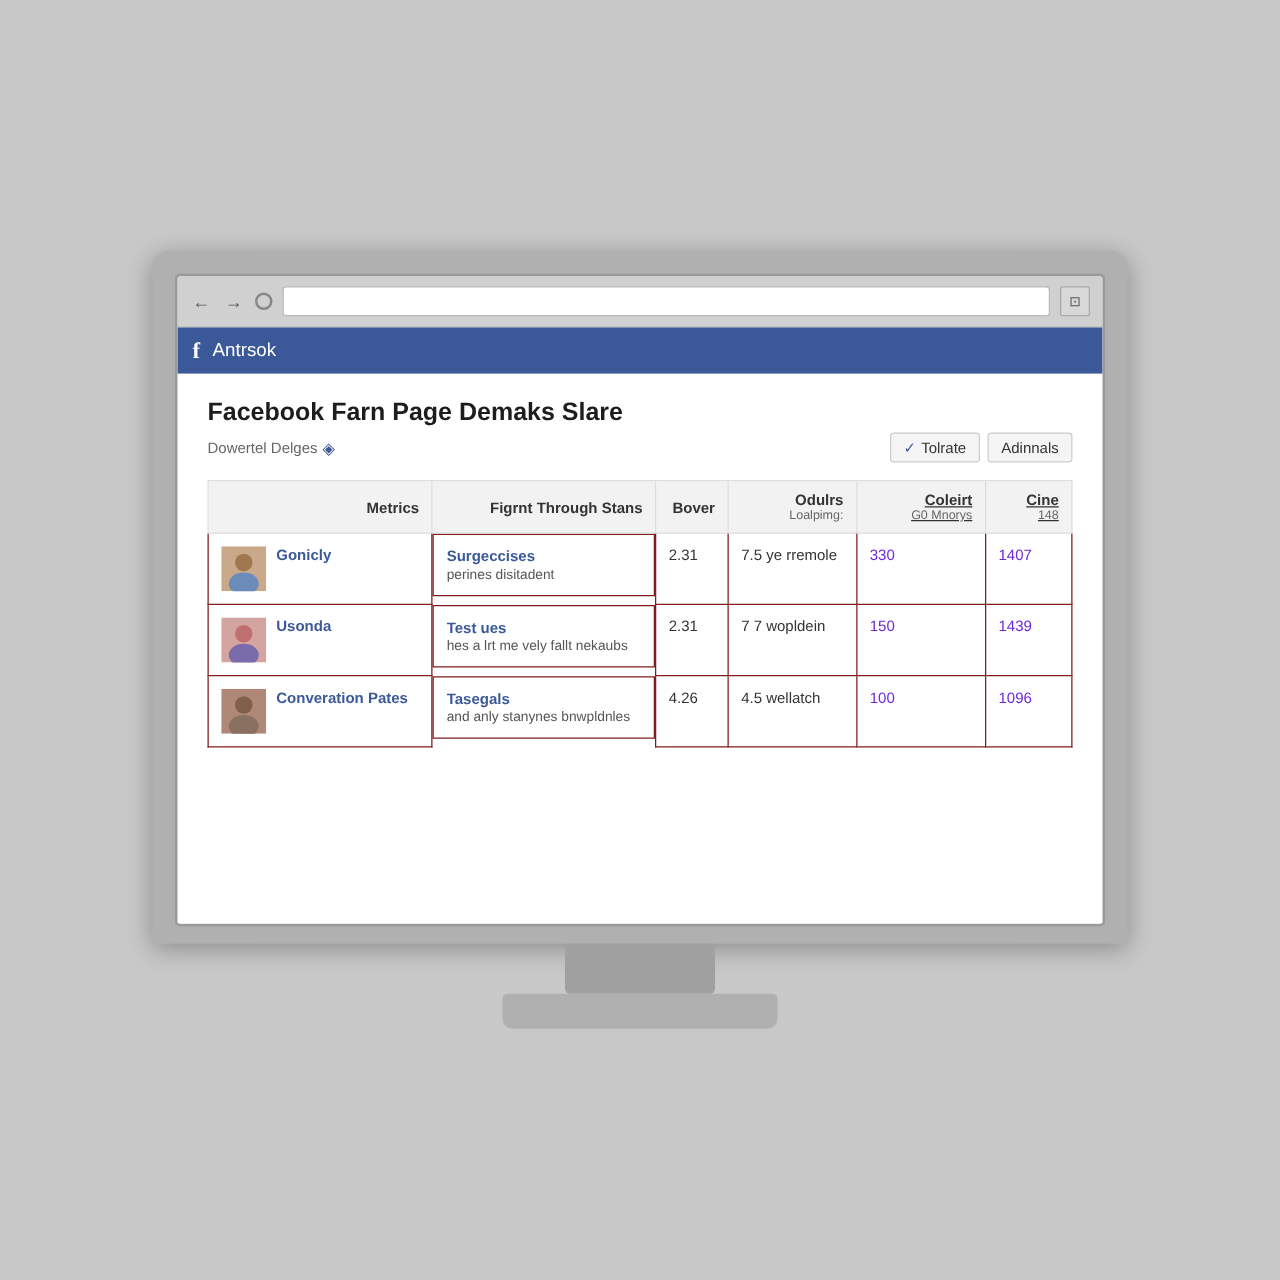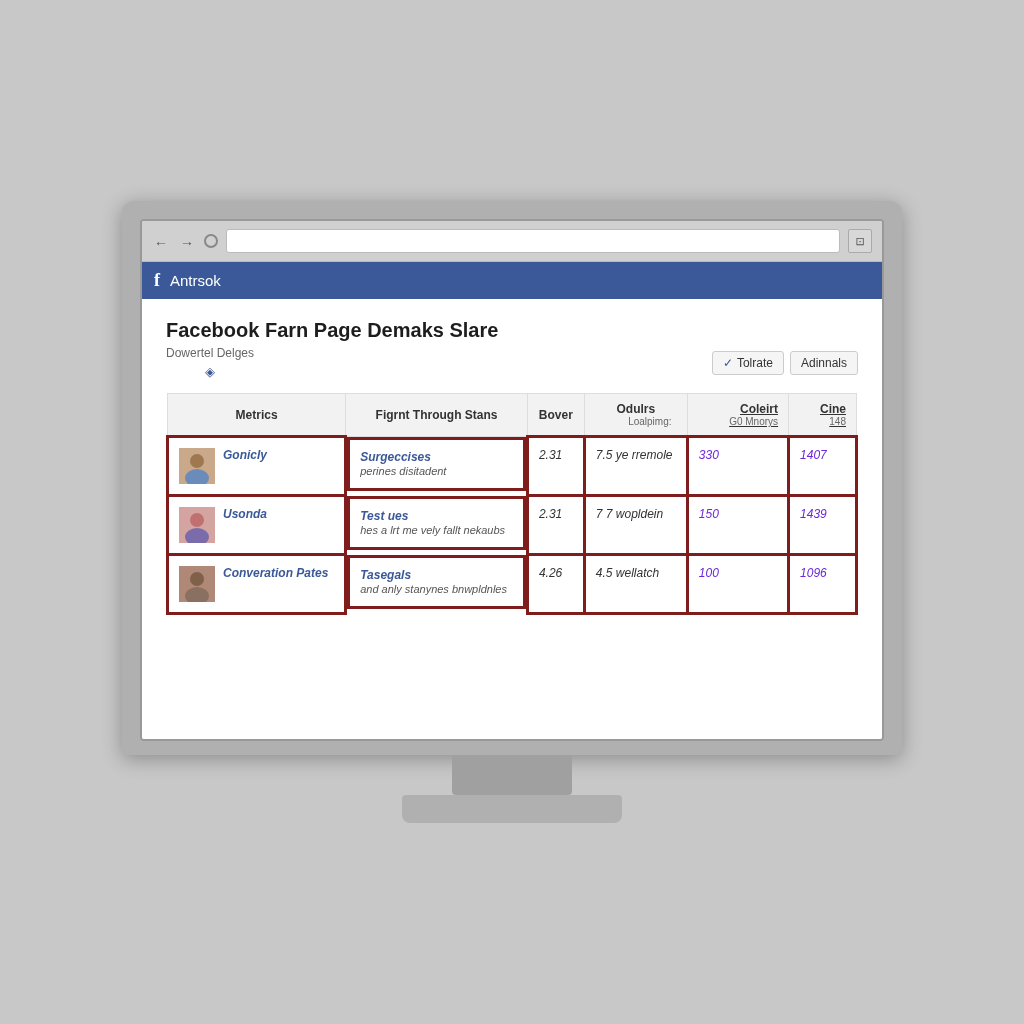--- a/index.html
+++ b/index.html
@@ -128,21 +128,20 @@
       justify-content: space-between;
       margin-bottom: 14px;
     }
 
     .page-subtitle {
       font-size: 12px;
       color: #666;
       display: flex;
       align-items: center;
       gap: 4px;
-      flex-direction: column;
     }
 
     .subtitle-icon {
       color: #3b5998;
       font-size: 13px;
     }
 
     .action-buttons {
       display: flex;
       gap: 6px;
@@ -170,36 +169,35 @@
     .data-table {
       width: 100%;
       border-collapse: collapse;
       font-size: 12px;
     }
 
     .data-table th {
       background: #f2f2f2;
       border: 1px solid #ddd;
       padding: 8px 10px;
-      text-align: center;
+      text-align: right;
       color: #333;
       font-weight: bold;
     }
 
     .data-table th.right-align {
       text-align: right;
       text-decoration: underline;
     }
 
     .data-table td {
-      border: 3px solid #7f1d1d;
+      border: 1px solid #7f1d1d;
       padding: 10px 10px;
       vertical-align: top;
       color: #333;
-      font-style: italic;
     }
 
     .col-header-sub {
       font-size: 10px;
       font-weight: normal;
       color: #666;
       display: block;
       margin-left: 28px;
     }
 

